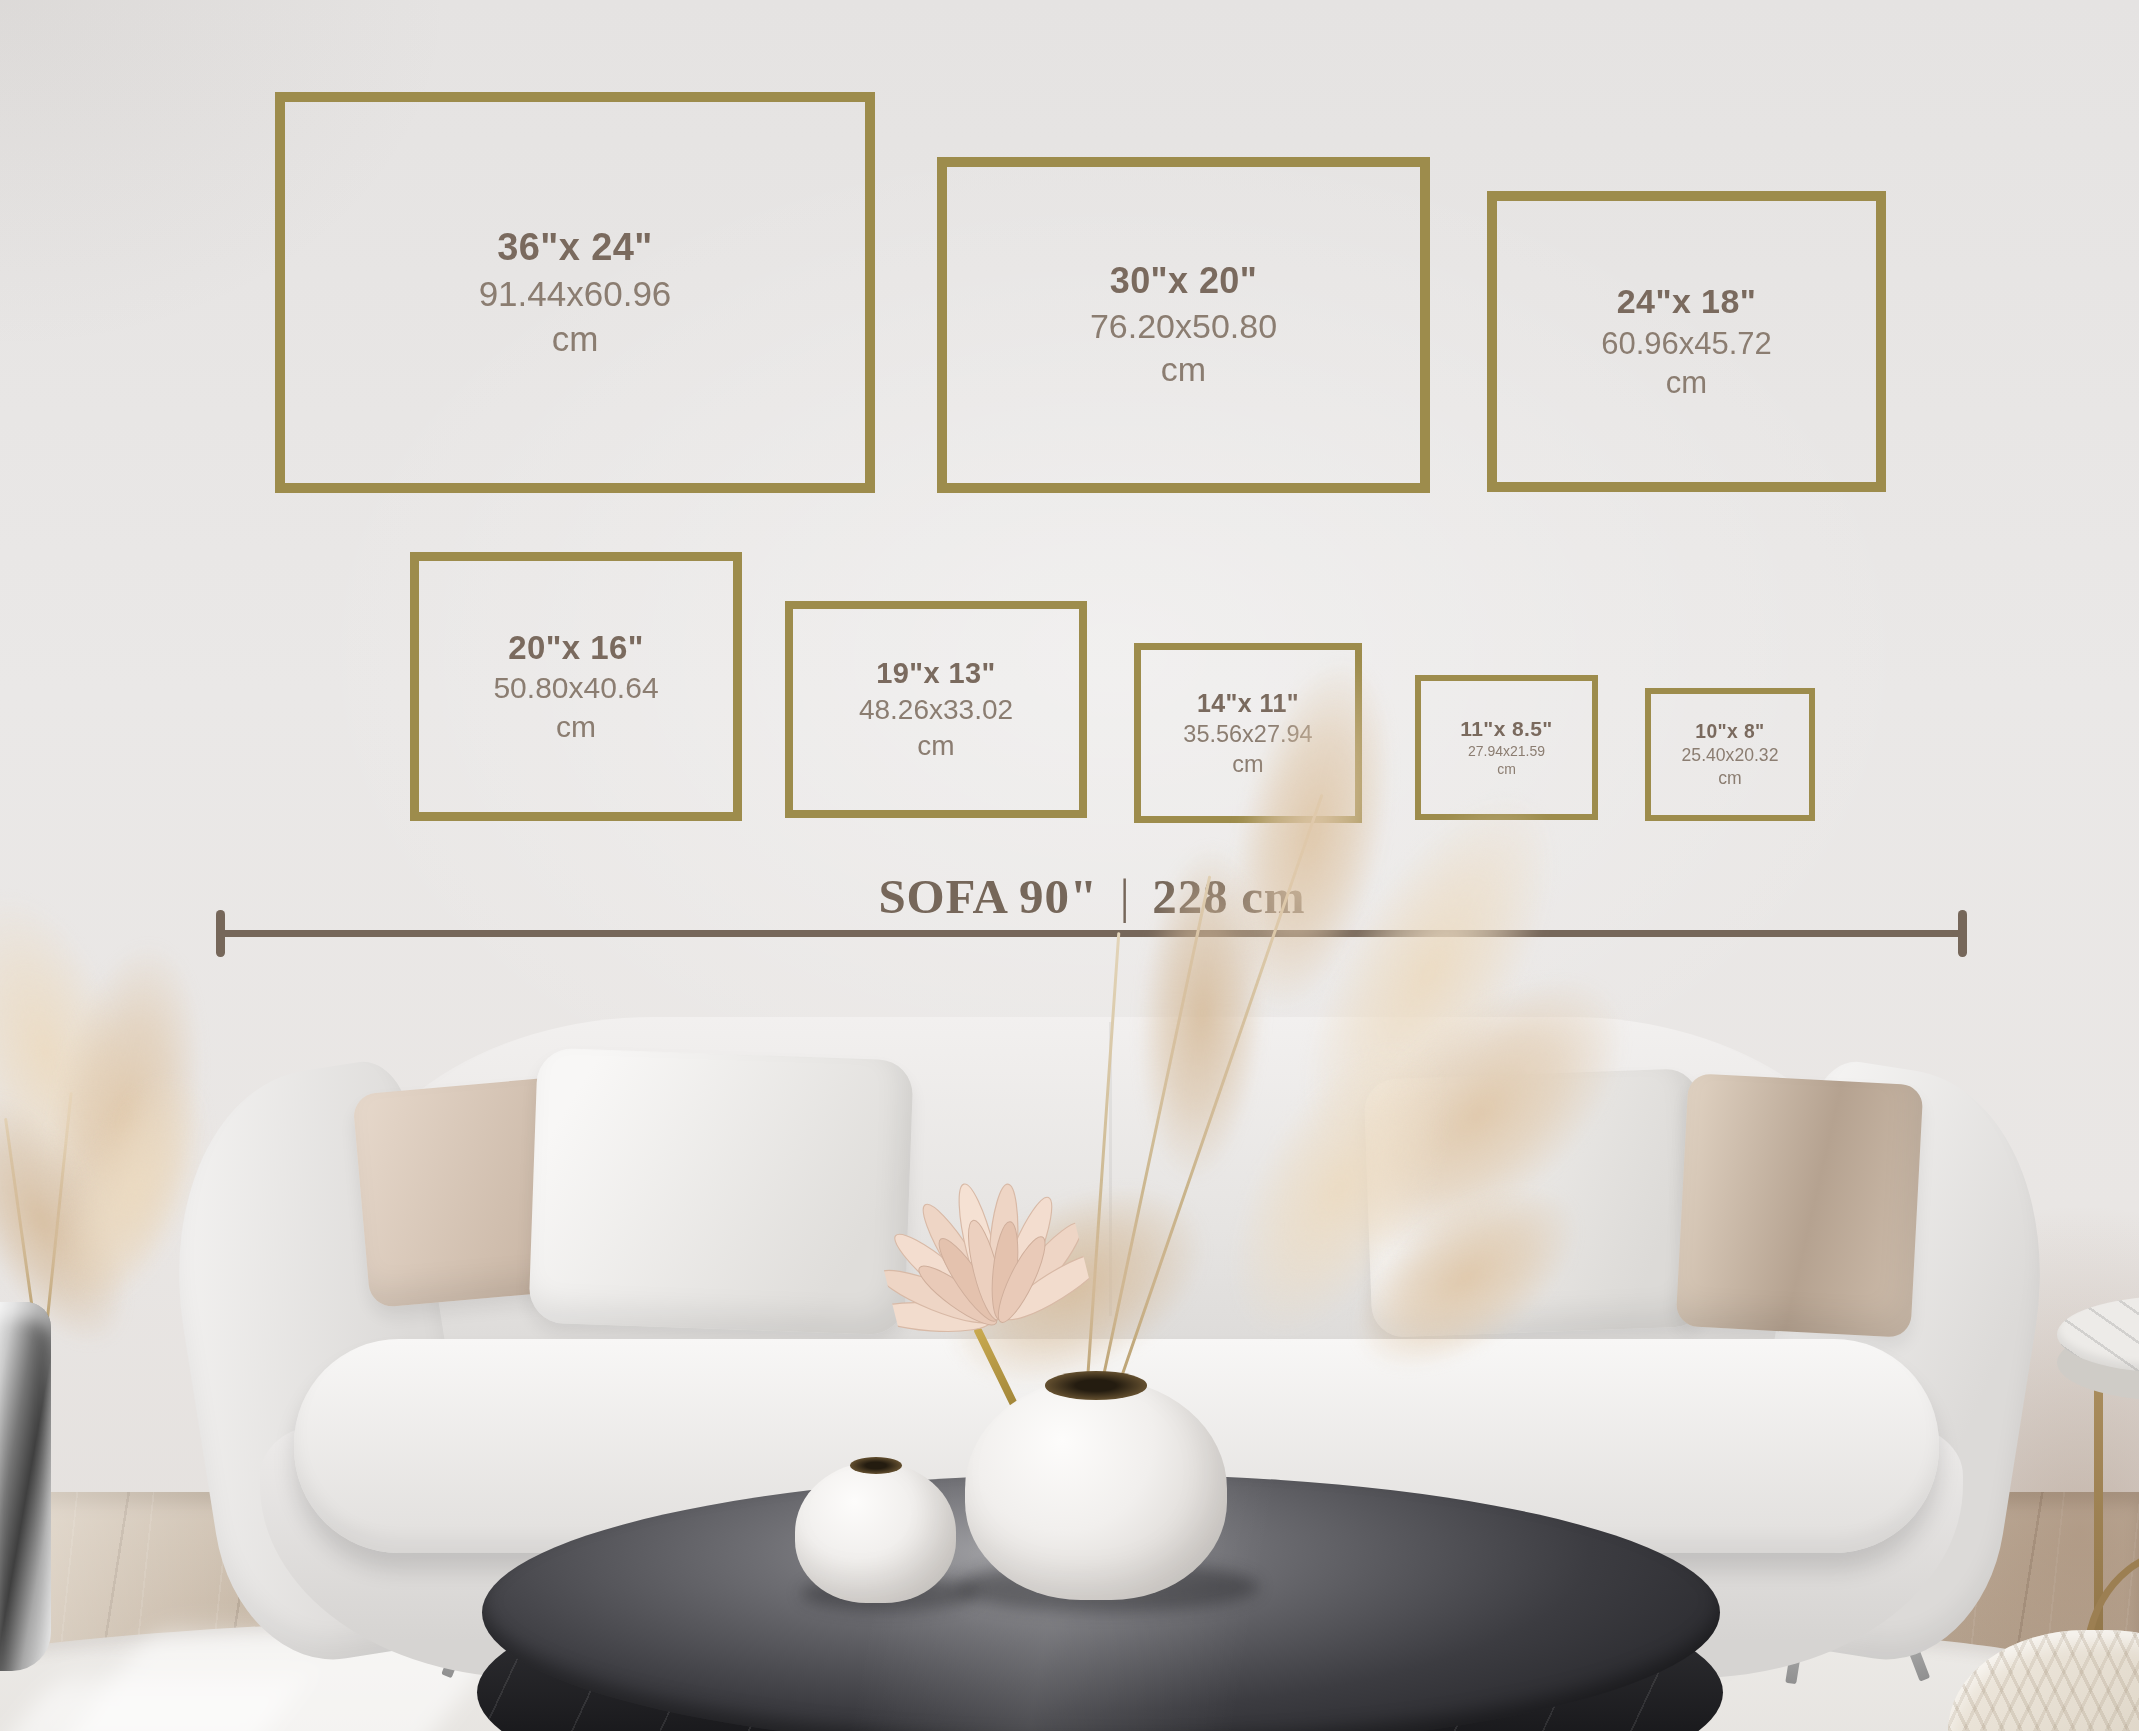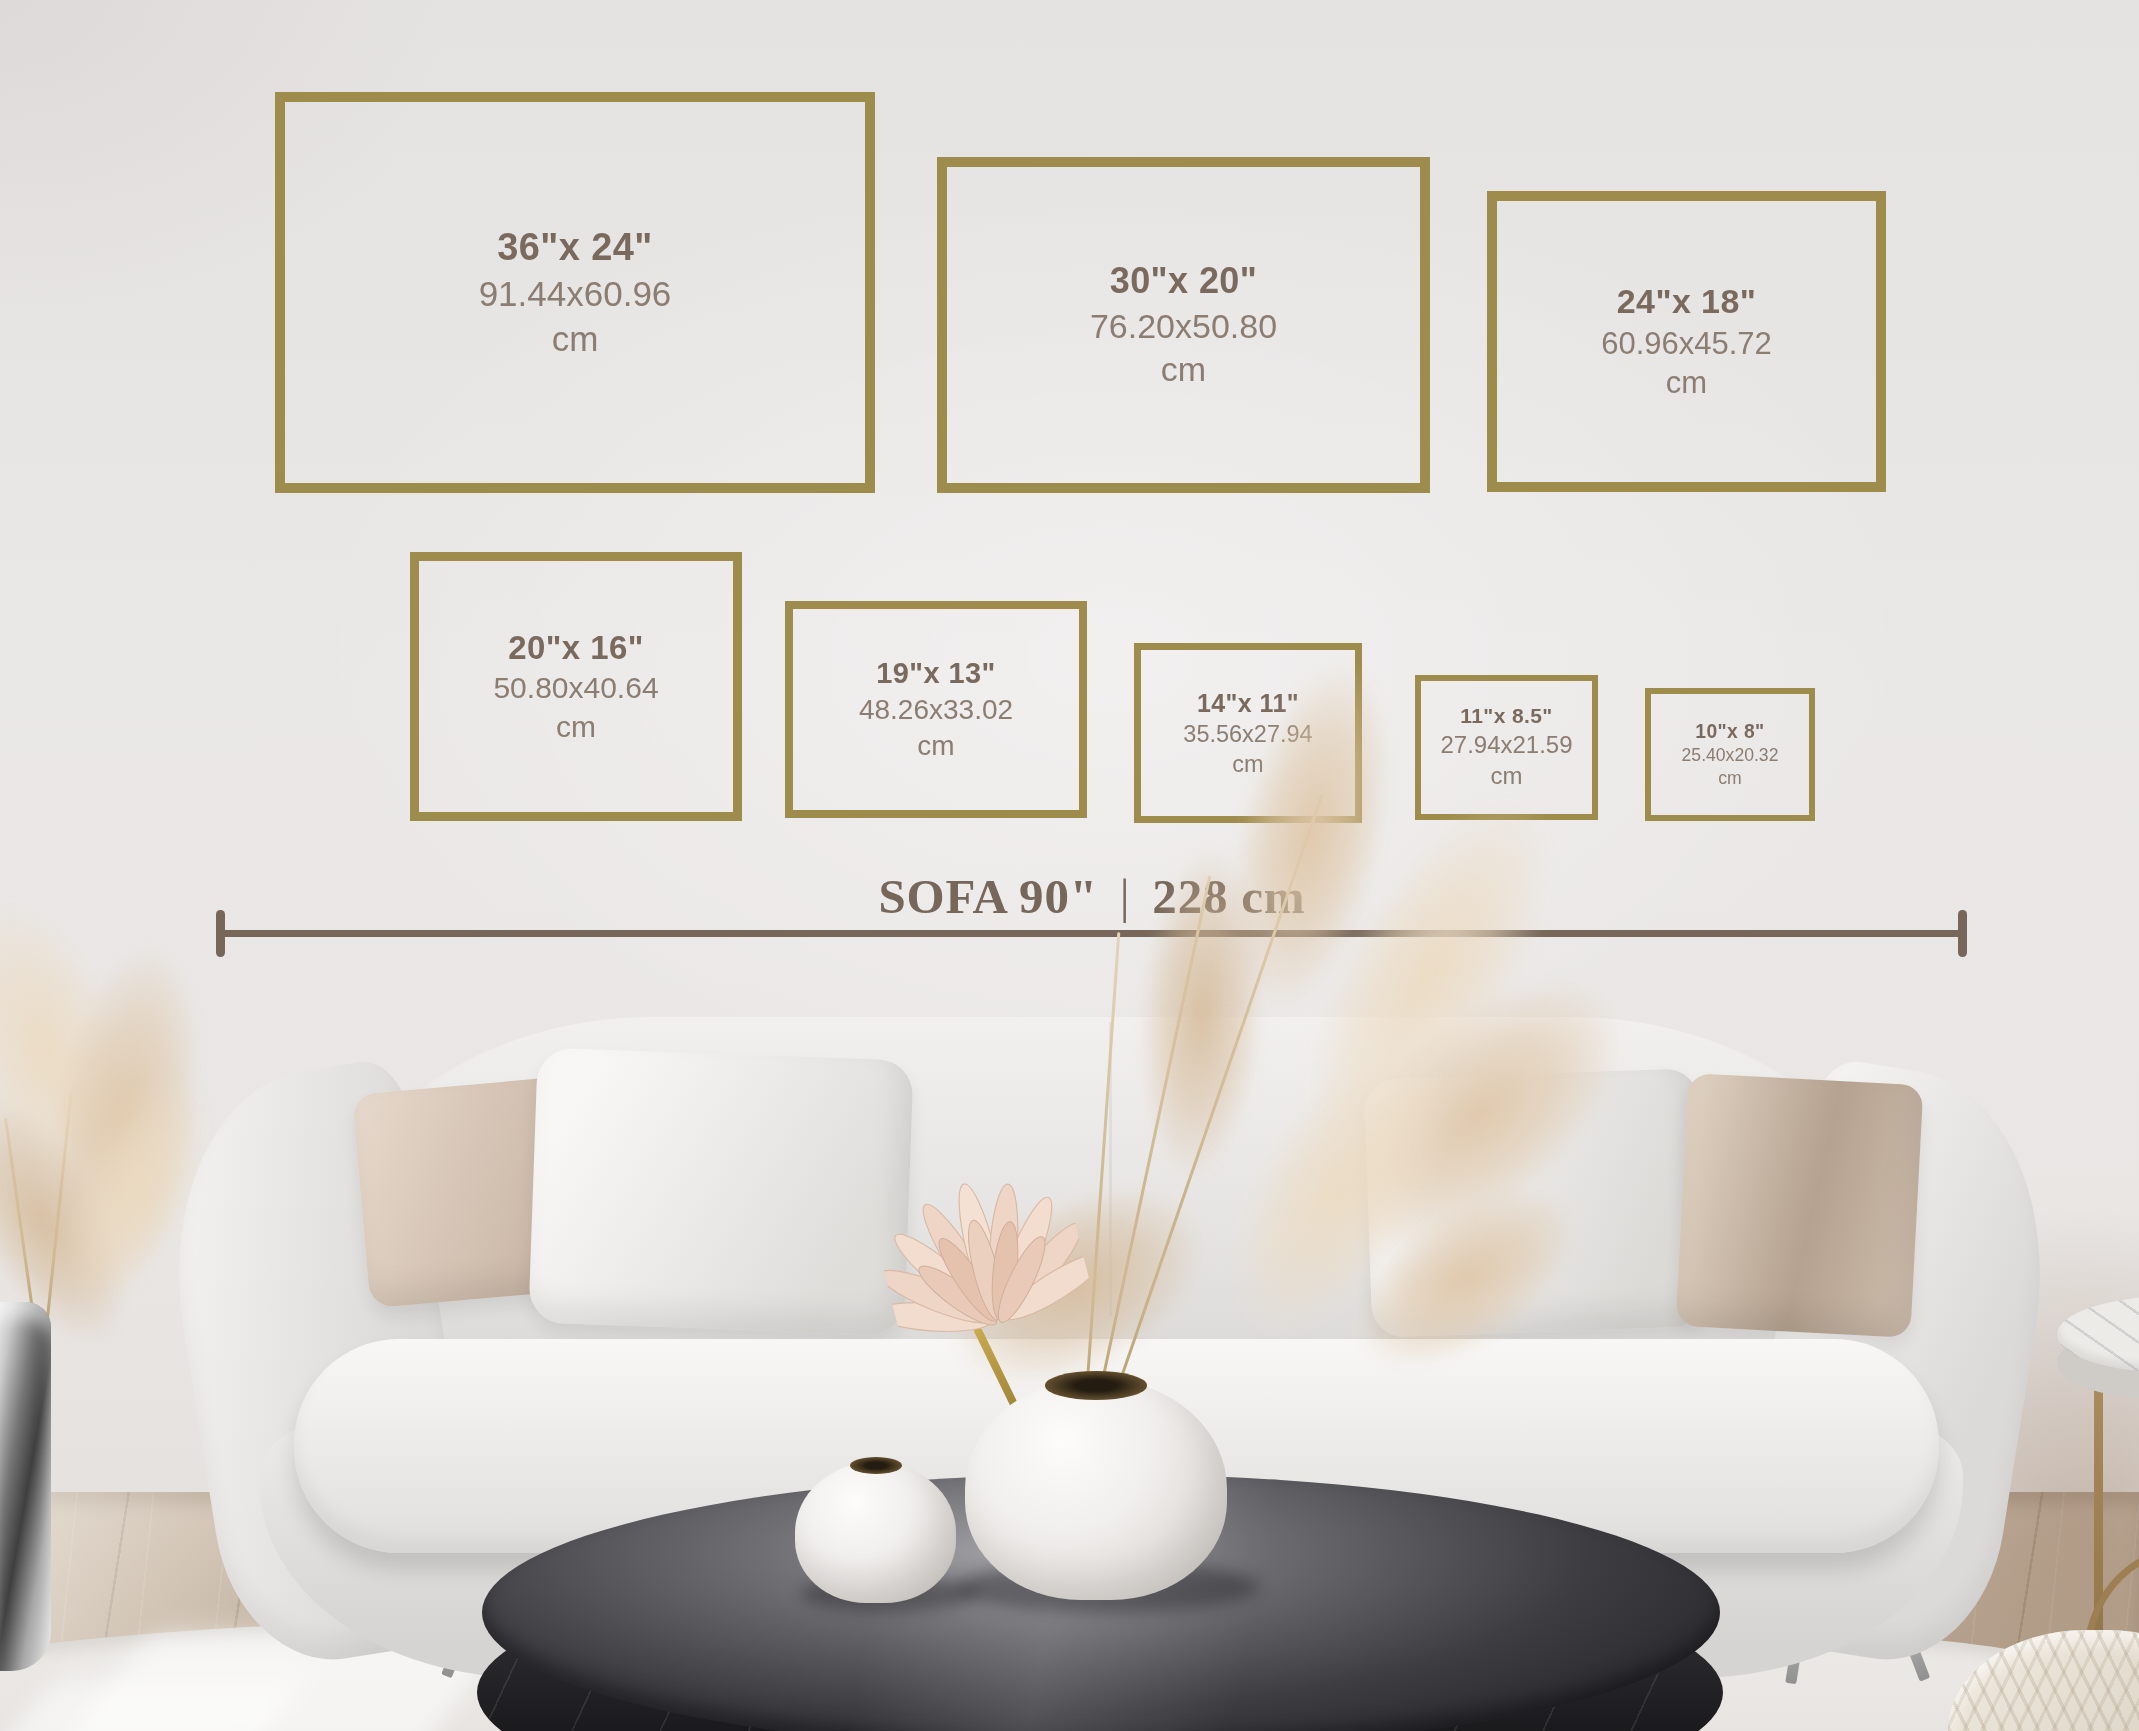--- a/index.html
+++ b/index.html
@@ -40,21 +40,21 @@
   .f2 .ft{font-size:36px;} .f2 .fv{font-size:34px;}
   .f3{left:1487px;top:191px;width:399px;height:301px;border-width:10px;}
   .f3 .ft{font-size:34px;} .f3 .fv{font-size:31px;}
   .f4{left:410px;top:552px;width:332px;height:269px;border-width:9.2px;}
   .f4 .ft{font-size:33px;} .f4 .fv{font-size:30px;}
   .f5{left:785px;top:601px;width:302px;height:217px;border-width:8.4px;}
   .f5 .ft{font-size:29px;} .f5 .fv{font-size:28px;}
   .f6{left:1134px;top:643px;width:228px;height:180px;border-width:7.6px;}
   .f6 .ft{font-size:25px;} .f6 .fv{font-size:23.5px;}
   .f7{left:1415px;top:675px;width:183px;height:145px;border-width:6.7px;}
-  .f7 .ft{font-size:21px;} .f7 .fv{font-size:24px;}
+  .f7 .ft{font-size:21px;} .f7 .fv{font-size:14px;}
   .f8{left:1645px;top:688px;width:170px;height:133px;border-width:6.7px;}
   .f8 .ft{font-size:19.3px;} .f8 .fv{font-size:17.6px;}
 
   
   .measure-label{left:220px;top:868px;width:1744px;text-align:center;
         font-family:"Liberation Serif","DejaVu Serif",serif;font-weight:700;
         font-size:49px;color:var(--measure-color,#76675a);letter-spacing:0.8px;}
   .measure-label .sep{font-weight:400;padding:0 22px;}
   .measure-line{left:220px;top:930px;width:1744px;height:6.7px;border-radius:3.4px;
         background:var(--measure-color,#76675a);}

